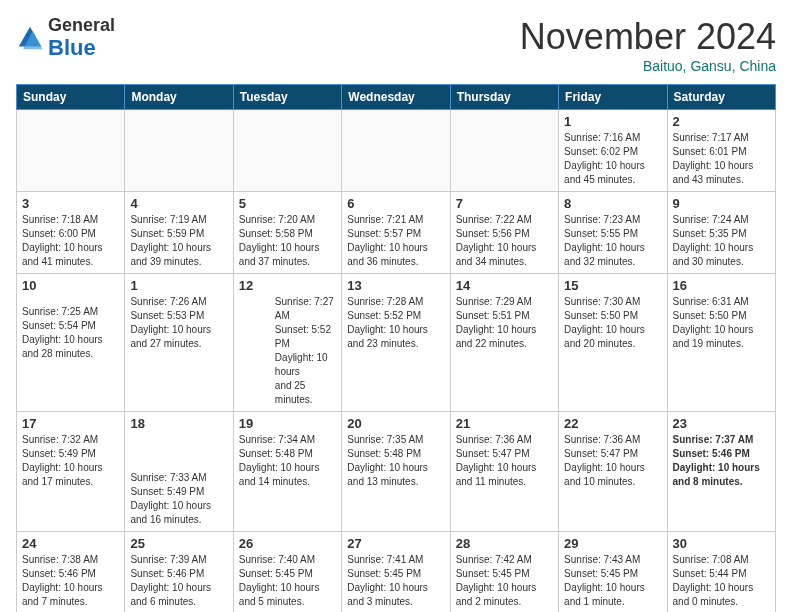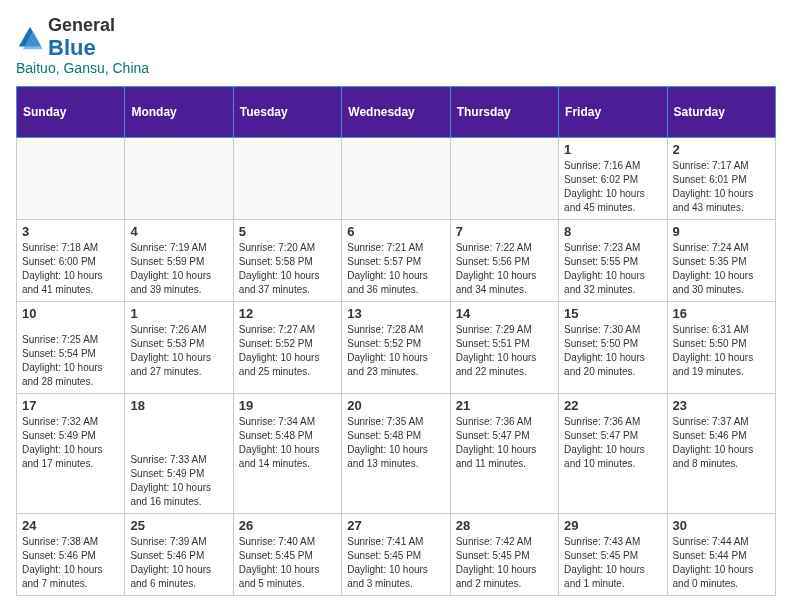--- a/index.html
+++ b/index.html
@@ -8,21 +8,20 @@
       background: #fff;
       width: 792px;
       min-height: 612px;
       padding: 16px;
     }
     .header {
       display: flex;
       justify-content: space-between;
       align-items: flex-start;
       margin-bottom: 10px;
-      flex-direction: column;
     }
     .logo {
       display: flex;
       align-items: center;
       gap: 4px;
     }
     .logo-text {
       display: flex;
       flex-direction: column;
       line-height: 1.1;
@@ -51,24 +50,24 @@
     }
     .location {
       font-size: 14px;
       color: #0f766e;
     }
     .calendar {
       width: 100%;
       border-collapse: collapse;
     }
     .calendar th {
-      background: #4c1d95;
+      background: #0c4a6e;
       color: #fff;
       font-size: 12px;
-      padding: 18px 6px;
+      padding: 5px 6px;
       text-align: left;
       border: 1px solid #4a8fd0;
       font-weight: bold;
     }
     .calendar td {
       vertical-align: top;
       border: 1px solid #ccc;
       padding: 4px 5px;
       width: 108px;
       min-height: 80px;
@@ -103,20 +102,21 @@
     <svg class="logo-icon" viewBox="0 0 40 40">
       <polygon points="20,4 36,32 4,32" fill="#1a6bb5"></polygon>
       <polygon points="24,10 38,36 10,36" fill="#4a9fe0" opacity="0.7"></polygon>
     </svg>
     <div class="logo-text">
       <span class="logo-general">General</span>
       <span class="logo-blue">Blue</span>
     </div>
   </div>
   <div class="title-block">
+    <div class="month-title">November 2024</div>
     <div class="location">Baituo, Gansu, China</div>
   </div>
 </div>
 
 <table class="calendar">
   <thead>
     <tr>
     <th>Sunday</th>
         <th>Monday</th>
         <th>Tuesday</th>
@@ -209,21 +209,21 @@
         </td>
         <td>
           <span class="day-num">1</span>
           <div class="day-info" style="white-space: pre-line;">Sunrise: 7:26 AM
 Sunset: 5:53 PM
 Daylight: 10 hours
 and 27 minutes.</div>
         </td>
         <td>
           <span class="day-num">12</span>
-          <div class="day-info" style="white-space: pre-line;">Sunrise: 7:27 AM
+          <div class="day-info" style="white-space: pre-line; margin-left: 36px;">Sunrise: 7:27 AM
 Sunset: 5:52 PM
 Daylight: 10 hours
 and 25 minutes.</div>
         </td>
         <td>
           <span class="day-num">13</span>
           <div class="day-info" style="white-space: pre-line;">Sunrise: 7:28 AM
 Sunset: 5:52 PM
 Daylight: 10 hours
 and 23 minutes.</div>
@@ -288,21 +288,21 @@
         </td>
         <td>
           <span class="day-num">22</span>
           <div class="day-info" style="white-space: pre-line;">Sunrise: 7:36 AM
 Sunset: 5:47 PM
 Daylight: 10 hours
 and 10 minutes.</div>
         </td>
         <td>
           <span class="day-num">23</span>
-          <div class="day-info" style="white-space: pre-line;">Sunrise: 7:37 AM
+          <div class="day-info" style="white-space: pre-line; font-weight: bold;">Sunrise: 7:37 AM
 Sunset: 5:46 PM
 Daylight: 10 hours
 and 8 minutes.</div>
         </td>
       </tr>
       <tr class="week-row">
         <td>
           <span class="day-num">24</span>
           <div class="day-info" style="white-space: pre-line;">Sunrise: 7:38 AM
 Sunset: 5:46 PM
@@ -339,20 +339,20 @@
         </td>
         <td>
           <span class="day-num">29</span>
           <div class="day-info" style="white-space: pre-line;">Sunrise: 7:43 AM
 Sunset: 5:45 PM
 Daylight: 10 hours
 and 1 minute.</div>
         </td>
         <td>
           <span class="day-num">30</span>
-          <div class="day-info" style="white-space: pre-line;">Sunrise: 7:44 AM
+          <div class="day-info" style="white-space: pre-line;">Sunrise: 7:08 AM
 Sunset: 5:44 PM
 Daylight: 10 hours
 and 0 minutes.</div>
         </td>
       </tr>
     </tbody>
 </table>
 
 </body></html>

